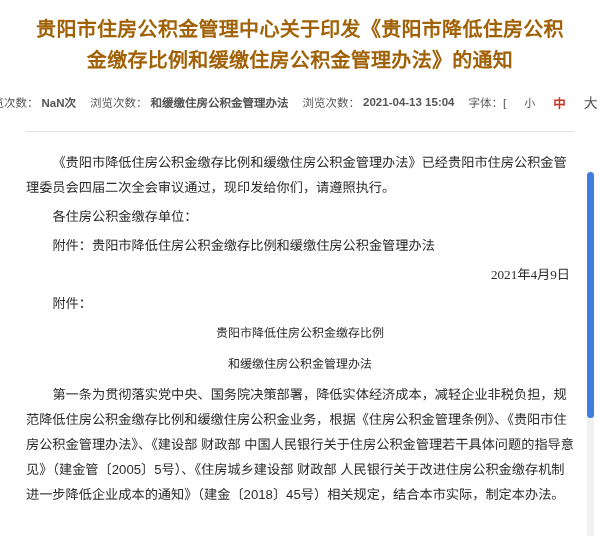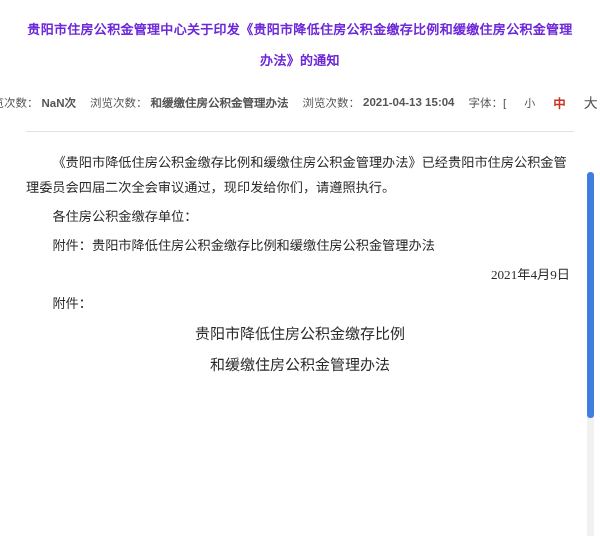--- a/index.html
+++ b/index.html
@@ -19,24 +19,24 @@
     width: 600px;
     height: 536px;
     box-sizing: border-box;
     padding: 0;
     position: relative;
   }
   
   .title {
     margin: 14px 26px 0 26px;
     text-align: center;
-    font-size: 13px;
+    font-size: 20px;
     line-height: 31px;
     font-weight: bold;
-    color: #6d28d9;
+    color: #a16207;
     letter-spacing: 0.3px;
   }
   
   .meta {
     margin: 16px 26px 0 26px;
     font-size: 11.5px;
     color: #555555;
     display: flex;
     align-items: center;
     justify-content: center;
@@ -74,21 +74,21 @@
   }
   .content p {
     margin: 0 0 4px 0;
   }
   .indent2 { text-indent: 2em; }
   .right { text-align: right; padding-right: 4px; }
   .gap-top { margin-top: 10px; }
   .gap-top-lg { margin-top: 14px; font-family: Liberation Serif, serif; }
   .doc-sub {
     text-align: center;
-    font-size: 15px;
+    font-size: 12px;
     line-height: 27px;
   }
   
   .scrollbar-track {
     position: absolute;
     top: 158px;
     right: 6px;
     width: 7px;
     height: 378px;
     background: #f1f1f1;
@@ -134,19 +134,20 @@
   </div>
 
   <div class="content">
     <p class="indent2 gap-top">《贵阳市降低住房公积金缴存比例和缓缴住房公积金管理办法》已经贵阳市住房公积金管理委员会四届二次全会审议通过，现印发给你们，请遵照执行。</p>
     <p class="indent2">各住房公积金缴存单位：</p>
     <p class="indent2 gap-top">附件：贵阳市降低住房公积金缴存比例和缓缴住房公积金管理办法</p>
     <p class="right gap-top-lg">2021年4月9日</p>
     <p class="indent2 gap-top">附件：</p>
     <p class="doc-sub gap-top">贵阳市降低住房公积金缴存比例</p>
     <p class="doc-sub">和缓缴住房公积金管理办法</p>
+    <p class="indent2 gap-top">第一条为贯彻落实党中央、国务院决策部署，降低实体经济成本，减轻企业非税负担，规范降低住房公积金缴存比例和缓缴住房公积金业务，根据《住房公积金管理条例》、《贵阳市住房公积金管理办法》、《建设部 财政部 中国人民银行关于住房公积金管理若干具体问题的指导意见》（建金管〔2005〕5号）、《住房城乡建设部 财政部 人民银行关于改进住房公积金缴存机制进一步降低企业成本的通知》（建金〔2018〕45号）相关规定，结合本市实际，制定本办法。</p>
   </div>
 
   <div class="scrollbar-track">
     <div class="scrollbar-thumb"></div>
   </div>
 
 </div>
 
 </body></html>

